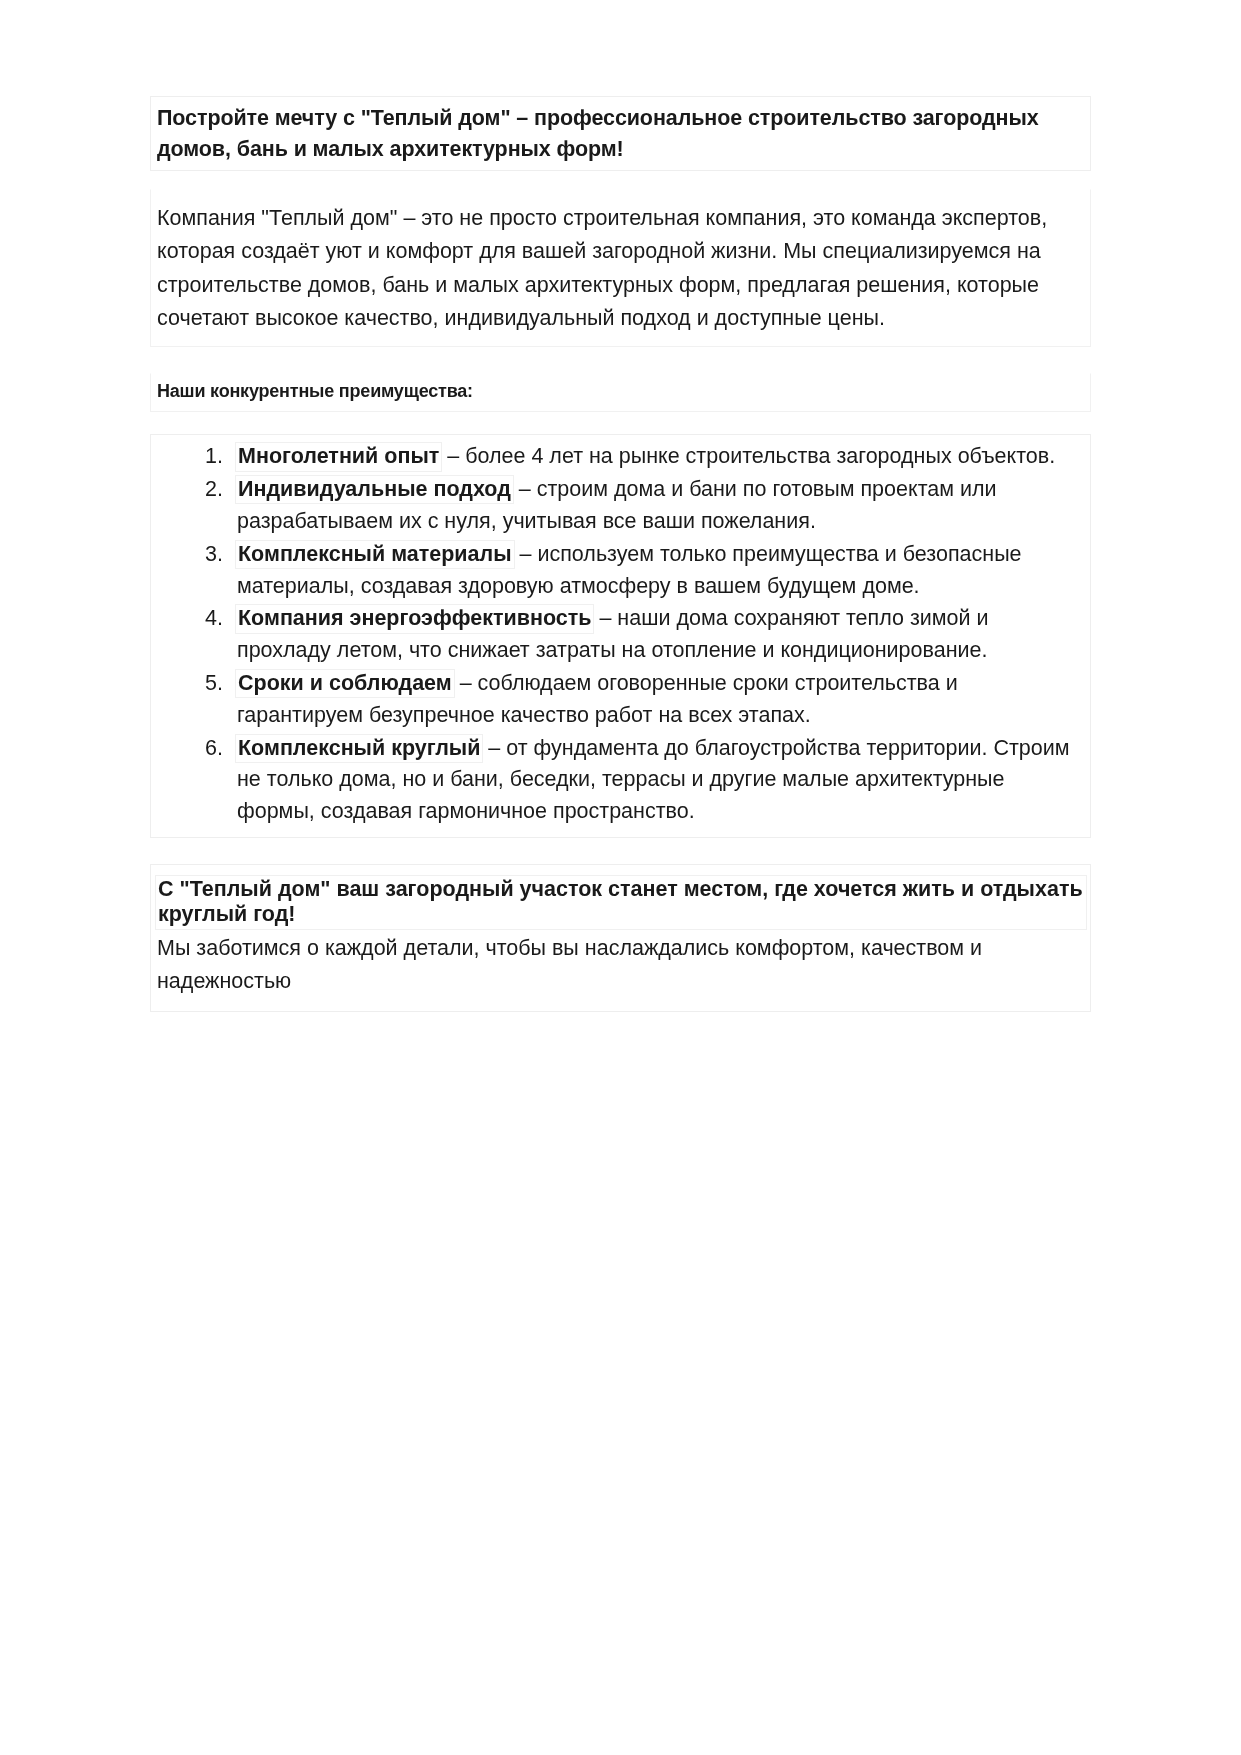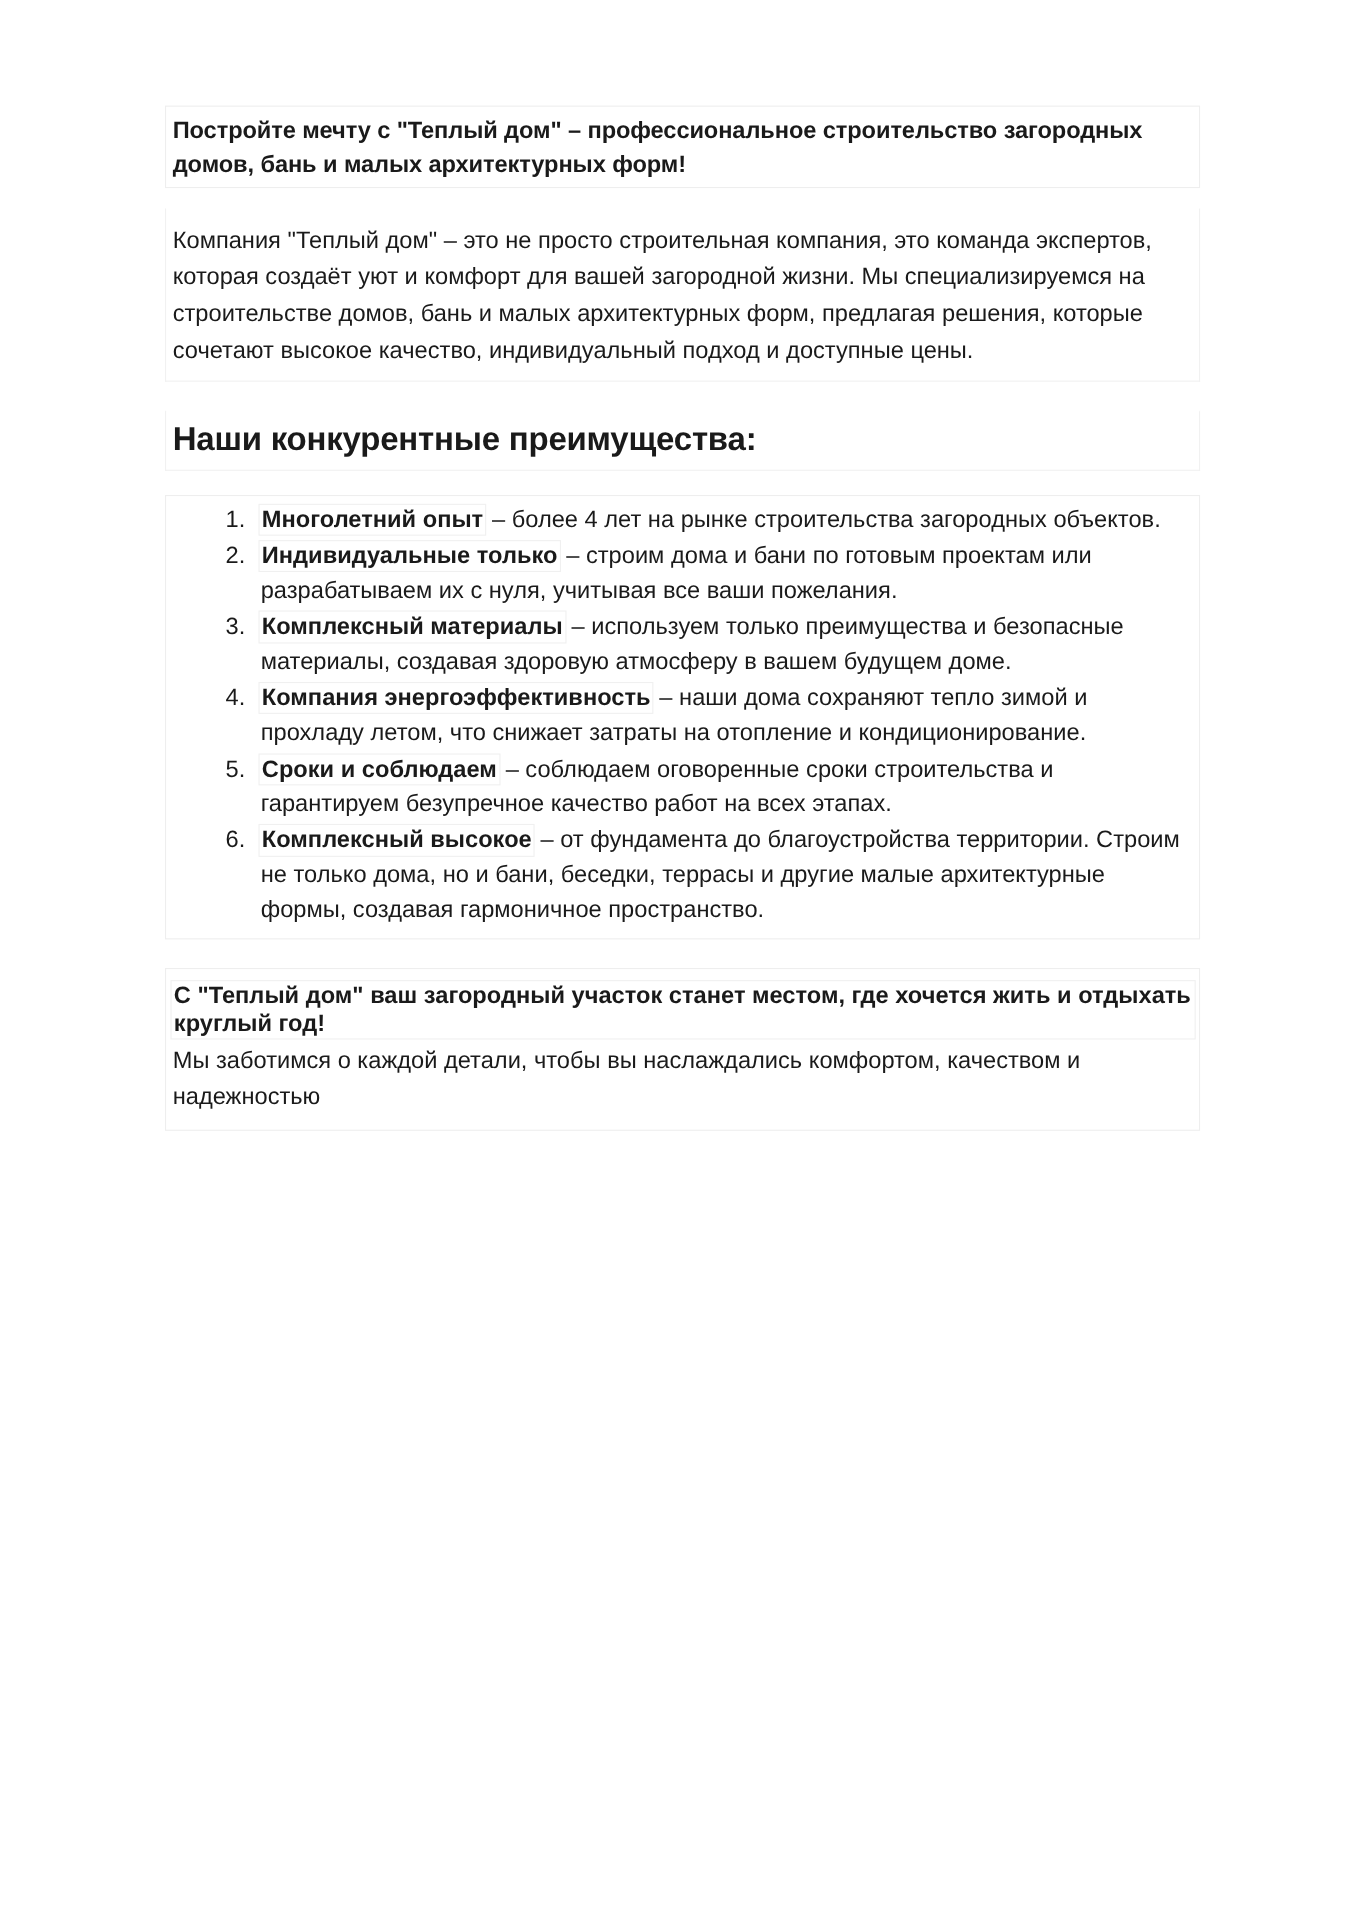--- a/index.html
+++ b/index.html
@@ -46,21 +46,21 @@
     line-height: 1.56;
     font-weight: normal;
     padding: 12px 4px 10px 6px;
     margin: 18px 0 0 0;
     border: 1px solid #f1f1f1;
     border-top-color: #ffffff;
     box-sizing: border-box;
   }
 
   .section-heading {
-    font-size: 30px;
+    font-size: 18px;
     line-height: 1.3;
     font-weight: bold;
     letter-spacing: -0.2px;
     margin: 26px 0 0 0;
     padding: 6px 4px 8px 6px;
     border: 1px solid #f1f1f1;
     border-top-color: #ffffff;
     box-sizing: border-box;
   }
 
@@ -117,33 +117,33 @@
   <div class="intro">Компания "Теплый дом" – это не просто строительная компания, это команда экспертов, которая создаёт уют и комфорт для вашей загородной жизни. Мы специализируемся на строительстве домов, бань и малых архитектурных форм, предлагая решения, которые сочетают высокое качество, индивидуальный подход и доступные цены.</div>
 
   <h2 class="section-heading">Наши конкурентные преимущества:</h2>
 
   <div class="adv-list-wrap">
     <ol class="adv-list">
       <li>
         <span class="term">Многолетний опыт</span><span> – более 4 лет на рынке строительства загородных объектов.</span>
       </li>
       <li>
-        <span class="term">Индивидуальные только</span><span> – строим дома и бани по готовым проектам или разрабатываем их с нуля, учитывая все ваши пожелания.</span>
+        <span class="term">Индивидуальные подход</span><span> – строим дома и бани по готовым проектам или разрабатываем их с нуля, учитывая все ваши пожелания.</span>
       </li>
       <li>
         <span class="term">Комплексный материалы</span><span> – используем только преимущества и безопасные материалы, создавая здоровую атмосферу в вашем будущем доме.</span>
       </li>
       <li>
         <span class="term">Компания энергоэффективность</span><span> – наши дома сохраняют тепло зимой и прохладу летом, что снижает затраты на отопление и кондиционирование.</span>
       </li>
       <li>
         <span class="term">Сроки и соблюдаем</span><span> – соблюдаем оговоренные сроки строительства и гарантируем безупречное качество работ на всех этапах.</span>
       </li>
       <li>
-        <span class="term">Комплексный высокое</span><span> – от фундамента до благоустройства территории. Строим не только дома, но и бани, беседки, террасы и другие малые архитектурные формы, создавая гармоничное пространство.</span>
+        <span class="term">Комплексный круглый</span><span> – от фундамента до благоустройства территории. Строим не только дома, но и бани, беседки, террасы и другие малые архитектурные формы, создавая гармоничное пространство.</span>
       </li>
     </ol>
   </div>
 
   <div class="closing">
     <span class="term">С "Теплый дом" ваш загородный участок станет местом, где хочется жить и отдыхать круглый год!</span><span> Мы заботимся о каждой детали, чтобы вы наслаждались комфортом, качеством и надежностью</span>
   </div>
 
 </div>
 

